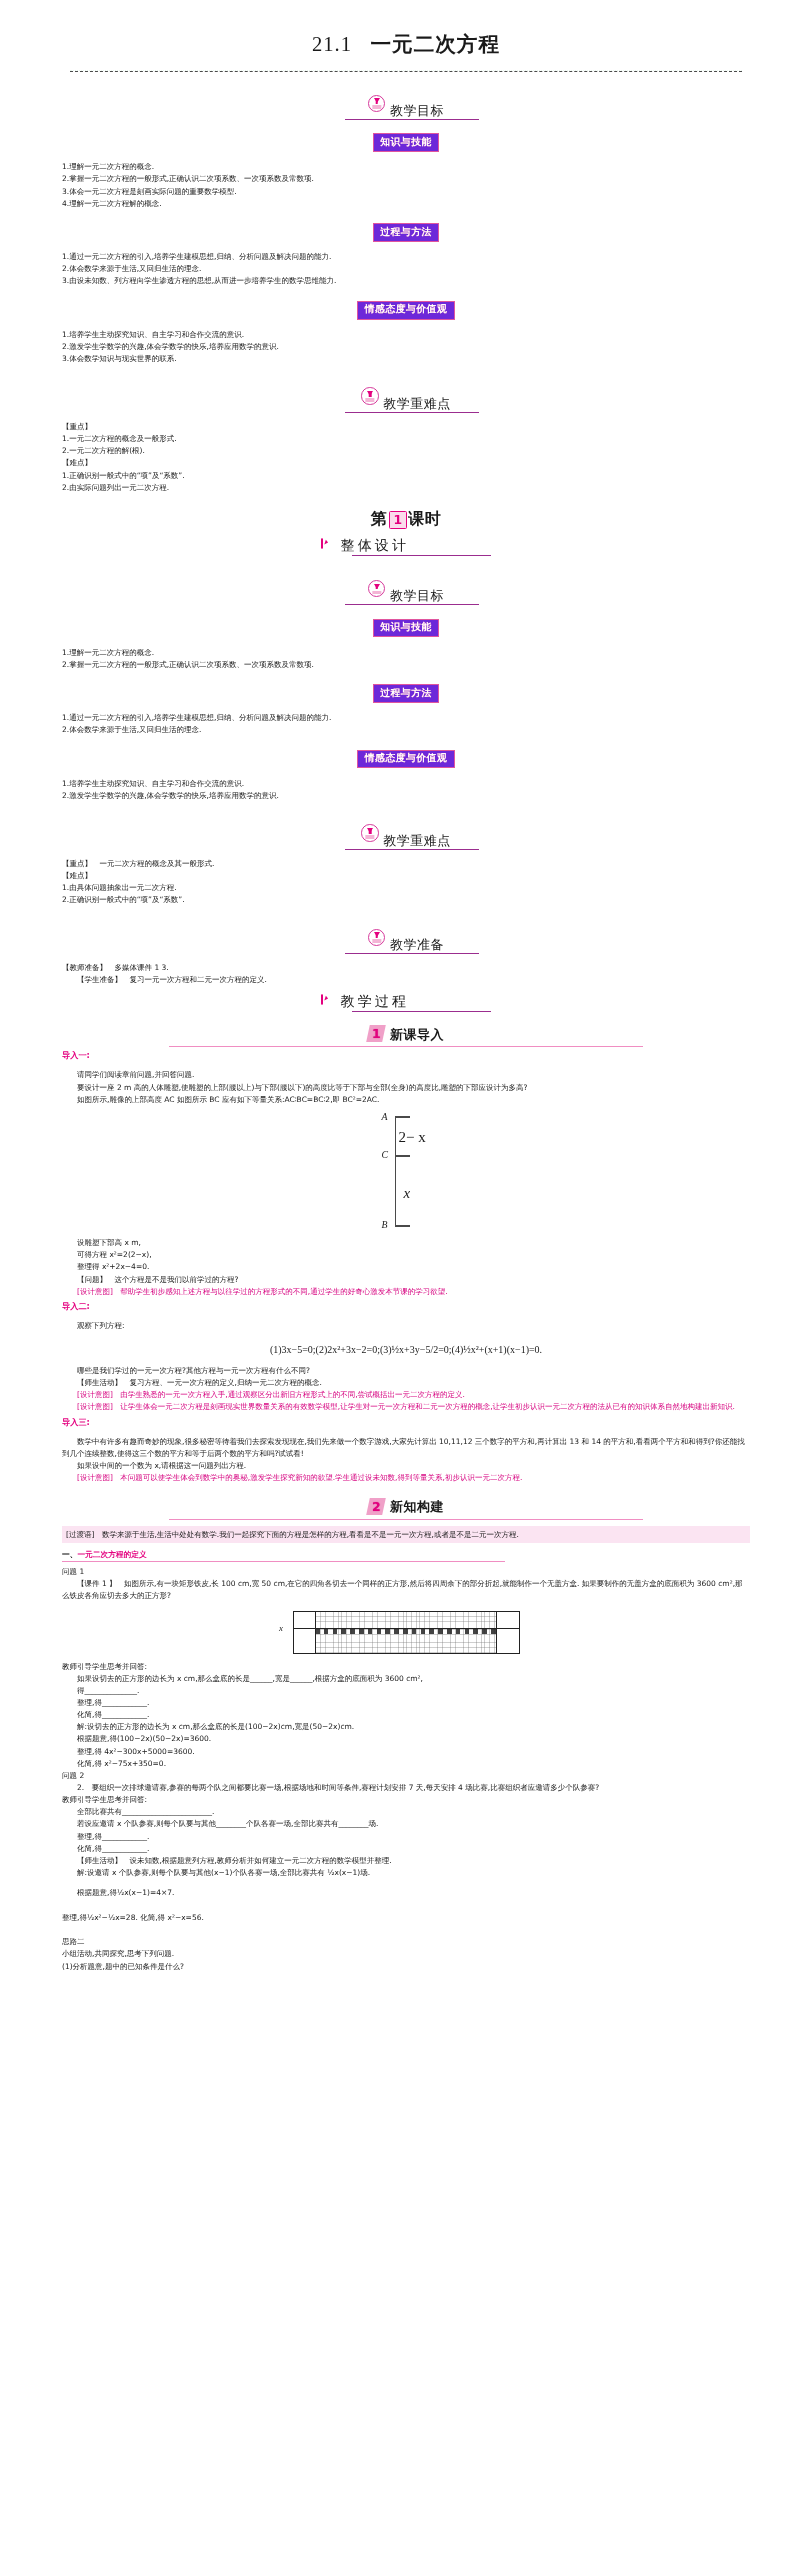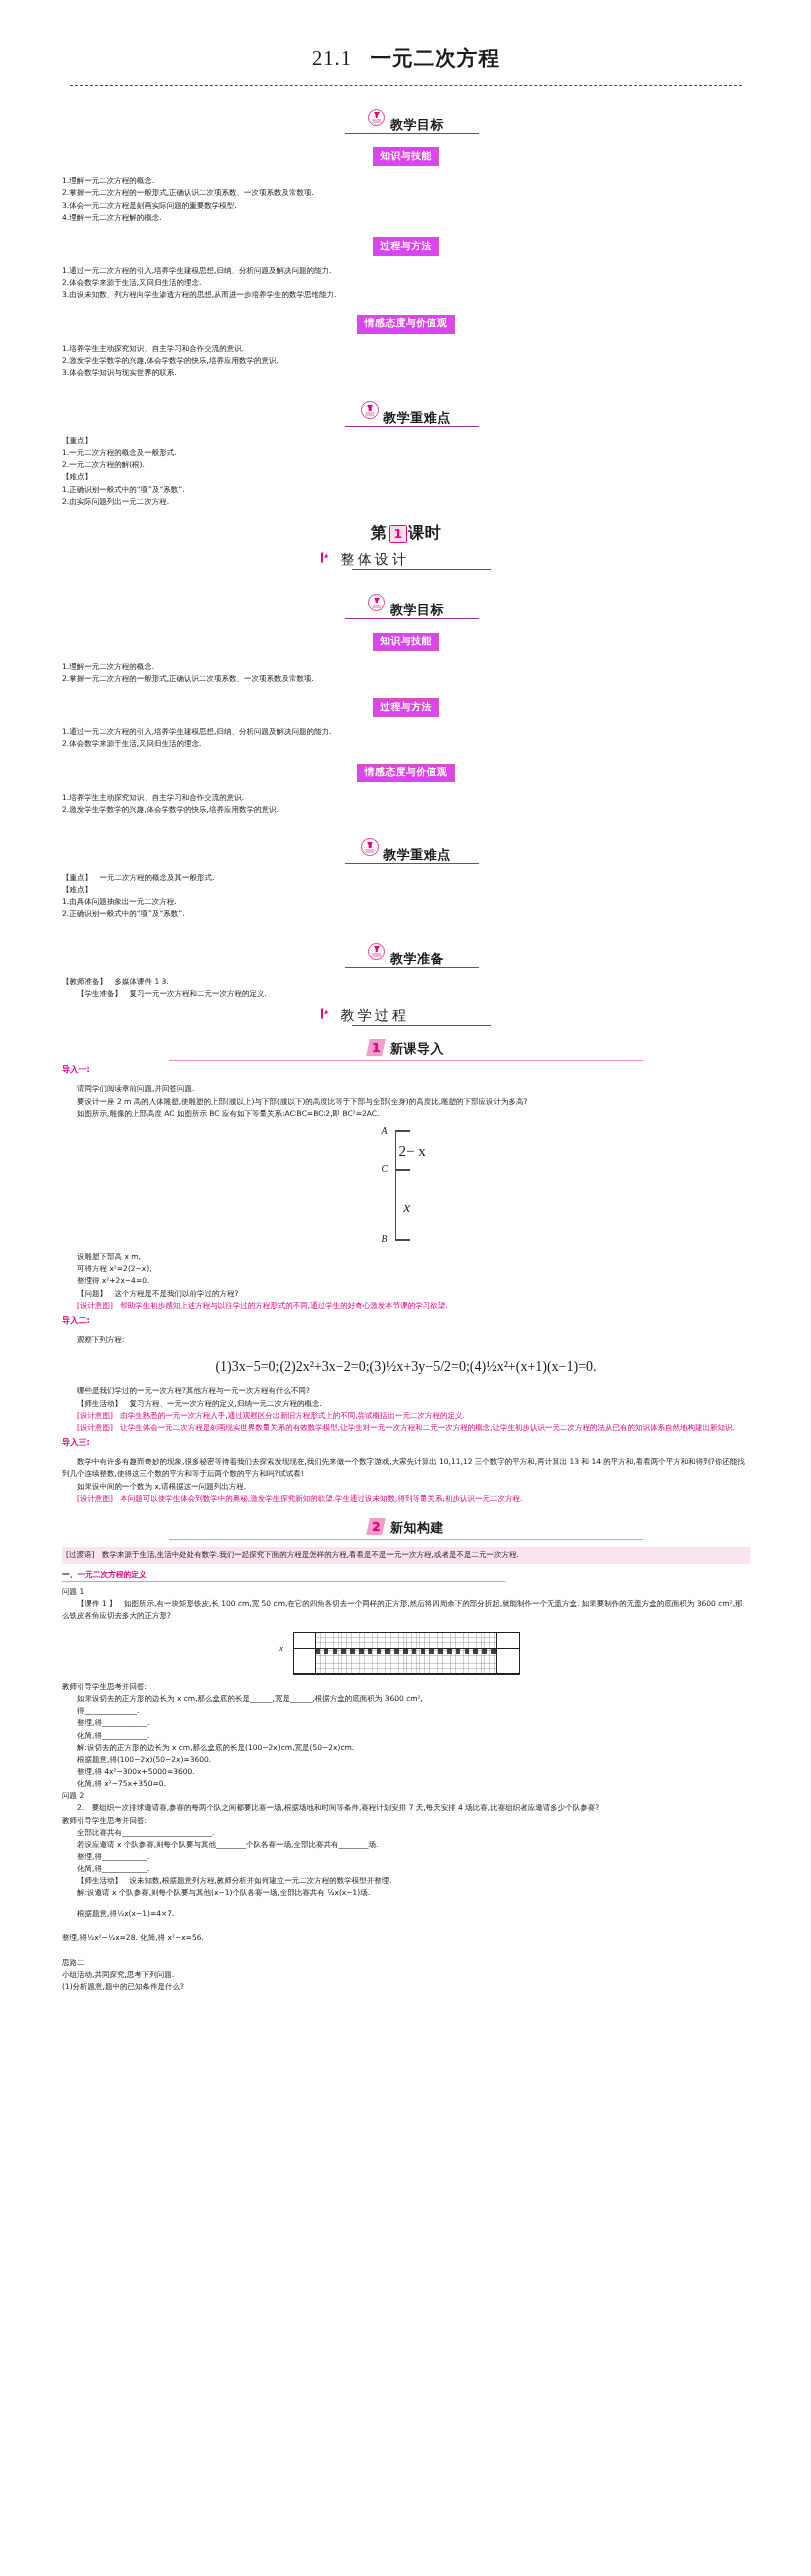--- a/index.html
+++ b/index.html
@@ -6,21 +6,21 @@
   body {
     width:812px;
     background:#ffffff;
     font-family:"Liberation Serif","DejaVu Serif",serif;
     color:#1a1a1a;
     -webkit-font-smoothing:none;
   }
   .page { width:812px; min-height:2616px; position:relative; padding:0; box-sizing:border-box; }
 
   
-  .title-wrap { text-align:center; padding-top:44px; }
+  .title-wrap { text-align:center; padding-top:30px; }
   .doc-title {
     font-size:20.6px; font-weight:700; letter-spacing:1px;
     font-family:"Liberation Serif","DejaVu Serif",serif;
   }
   .doc-title .num { font-family:"Liberation Serif",serif; font-weight:400; }
   .title-rule {
     margin:13.4px 70px 0 70px;
     border-top:1.5px dashed #4a4a4a;
     position:relative;
   }
@@ -49,37 +49,37 @@
   }
   .arrow-badge::after{
     content:""; position:absolute; left:50%; top:2.6px; transform:translateX(-50%);
     width:2.6px; height:5.7px; background:#e4007f;
   }
   .arrow-tray{
     position:absolute; left:50%; transform:translateX(-50%);
     bottom:2.1px; width:9.3px; height:3.6px; background:#f4b4d6;
   }
   .sec-title {
-    font-size:13px; font-weight:700; letter-spacing:0.5px;
+    font-size:13px; font-weight:400; letter-spacing:0.5px;
     font-family:"DejaVu Sans","Liberation Sans",sans-serif;
     line-height:1;
     margin-top:14px;
   }
   .headline-row { display:flex; justify-content:center; }
   .headline-box { position:relative; }
   .headline-box .rule {
     border-bottom:1px solid #9b2d8f;
     margin-top:2.1px; width:134px; margin-left:12.4px;
   }
 
   
   .pill-row { text-align:center; margin:13.4px 0 9.3px 0; }
   .pill {
     display:inline-block;
-    background:#d946ef;
+    background:#6d28d9;
     border:1px solid #e0559e;
     color:#ffffff;
     font-family:"DejaVu Sans","Liberation Sans",sans-serif;
     font-weight:700;
     font-size:9.8px;
     padding:1.5px 6.7px 2.1px 6.7px;
     letter-spacing:0.5px;
     text-shadow:0 0 0.5px #d63e96;
   }
 
@@ -439,21 +439,21 @@
     <p class="ln idt">可得方程 x²=2(2−x),</p>
     <p class="ln idt">整理得 x²+2x−4=0.</p>
     <p class="ln idt lab">【问题】　这个方程是不是我们以前学过的方程?</p>
     <p class="ln idt intent">[设计意图]　帮助学生初步感知上述方程与以往学过的方程形式的不同,通过学生的好奇心激发本节课的学习欲望.</p>
 
     <p class="magenta-head">导入二:</p>
     <p class="ln idt">观察下列方程:</p>
   </div>
 
   <div class="body-list center" style="margin-top:9.3px;margin-bottom:7.2px;">
-    <p class="ln math" style="font-size:14px;">(1)3x−5=0;(2)2x²+3x−2=0;(3)½x+3y−5/2=0;(4)½x²+(x+1)(x−1)=0.</p>
+    <p class="ln math" style="font-size:10px;">(1)3x−5=0;(2)2x²+3x−2=0;(3)½x+3y−5/2=0;(4)½x²+(x+1)(x−1)=0.</p>
   </div>
 
   <div class="body-list">
     <p class="ln idt">哪些是我们学过的一元一次方程?其他方程与一元一次方程有什么不同?</p>
     <p class="ln idt lab">【师生活动】　复习方程、一元一次方程的定义,归纳一元二次方程的概念.</p>
     <p class="ln idt intent">[设计意图]　由学生熟悉的一元一次方程入手,通过观察区分出新旧方程形式上的不同,尝试概括出一元二次方程的定义.</p>
     <p class="ln idt intent">[设计意图]　让学生体会一元二次方程是刻画现实世界数量关系的有效数学模型,让学生对一元一次方程和二元一次方程的概念,让学生初步认识一元二次方程的法从已有的知识体系自然地构建出新知识.</p>
     <p class="magenta-head">导入三:</p>
     <p class="ln idt">数学中有许多有趣而奇妙的现象,很多秘密等待着我们去探索发现现在,我们先来做一个数字游戏,大家先计算出 10,11,12 三个数字的平方和,再计算出 13 和 14 的平方和,看看两个平方和和得到?你还能找到几个连续整数,使得这三个数的平方和等于后两个数的平方和吗?试试看!</p>
     <p class="ln idt">如果设中间的一个数为 x,请根据这一问题列出方程.</p>

